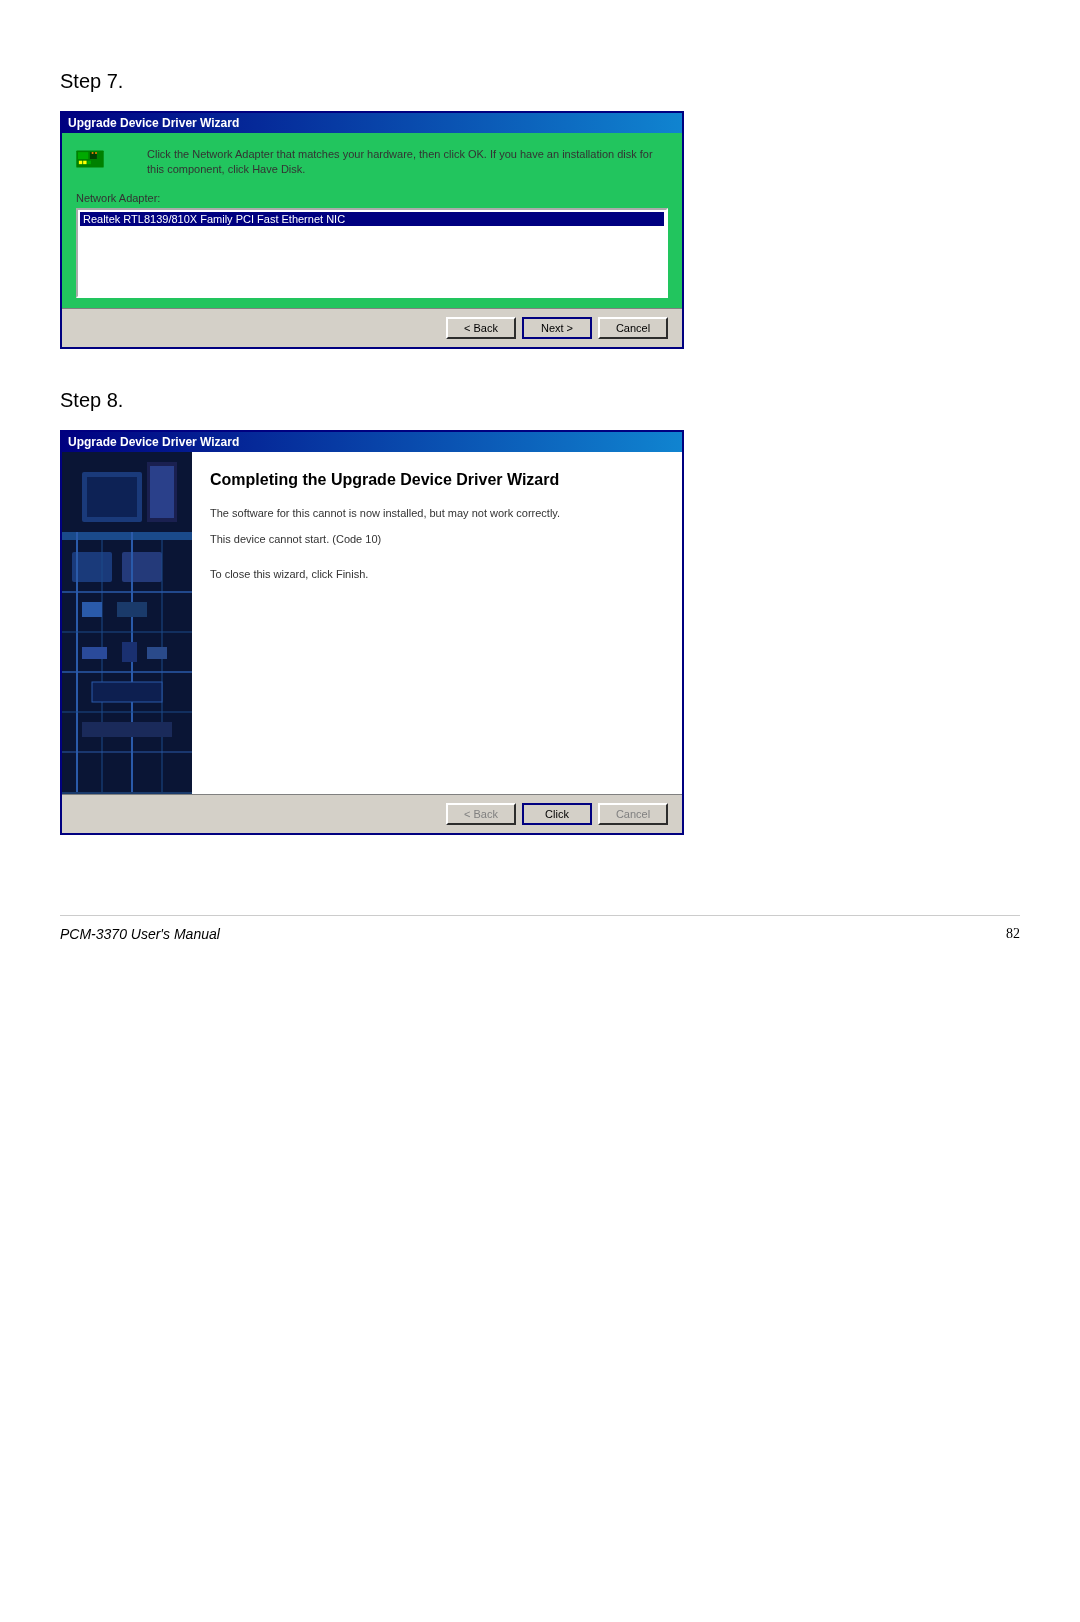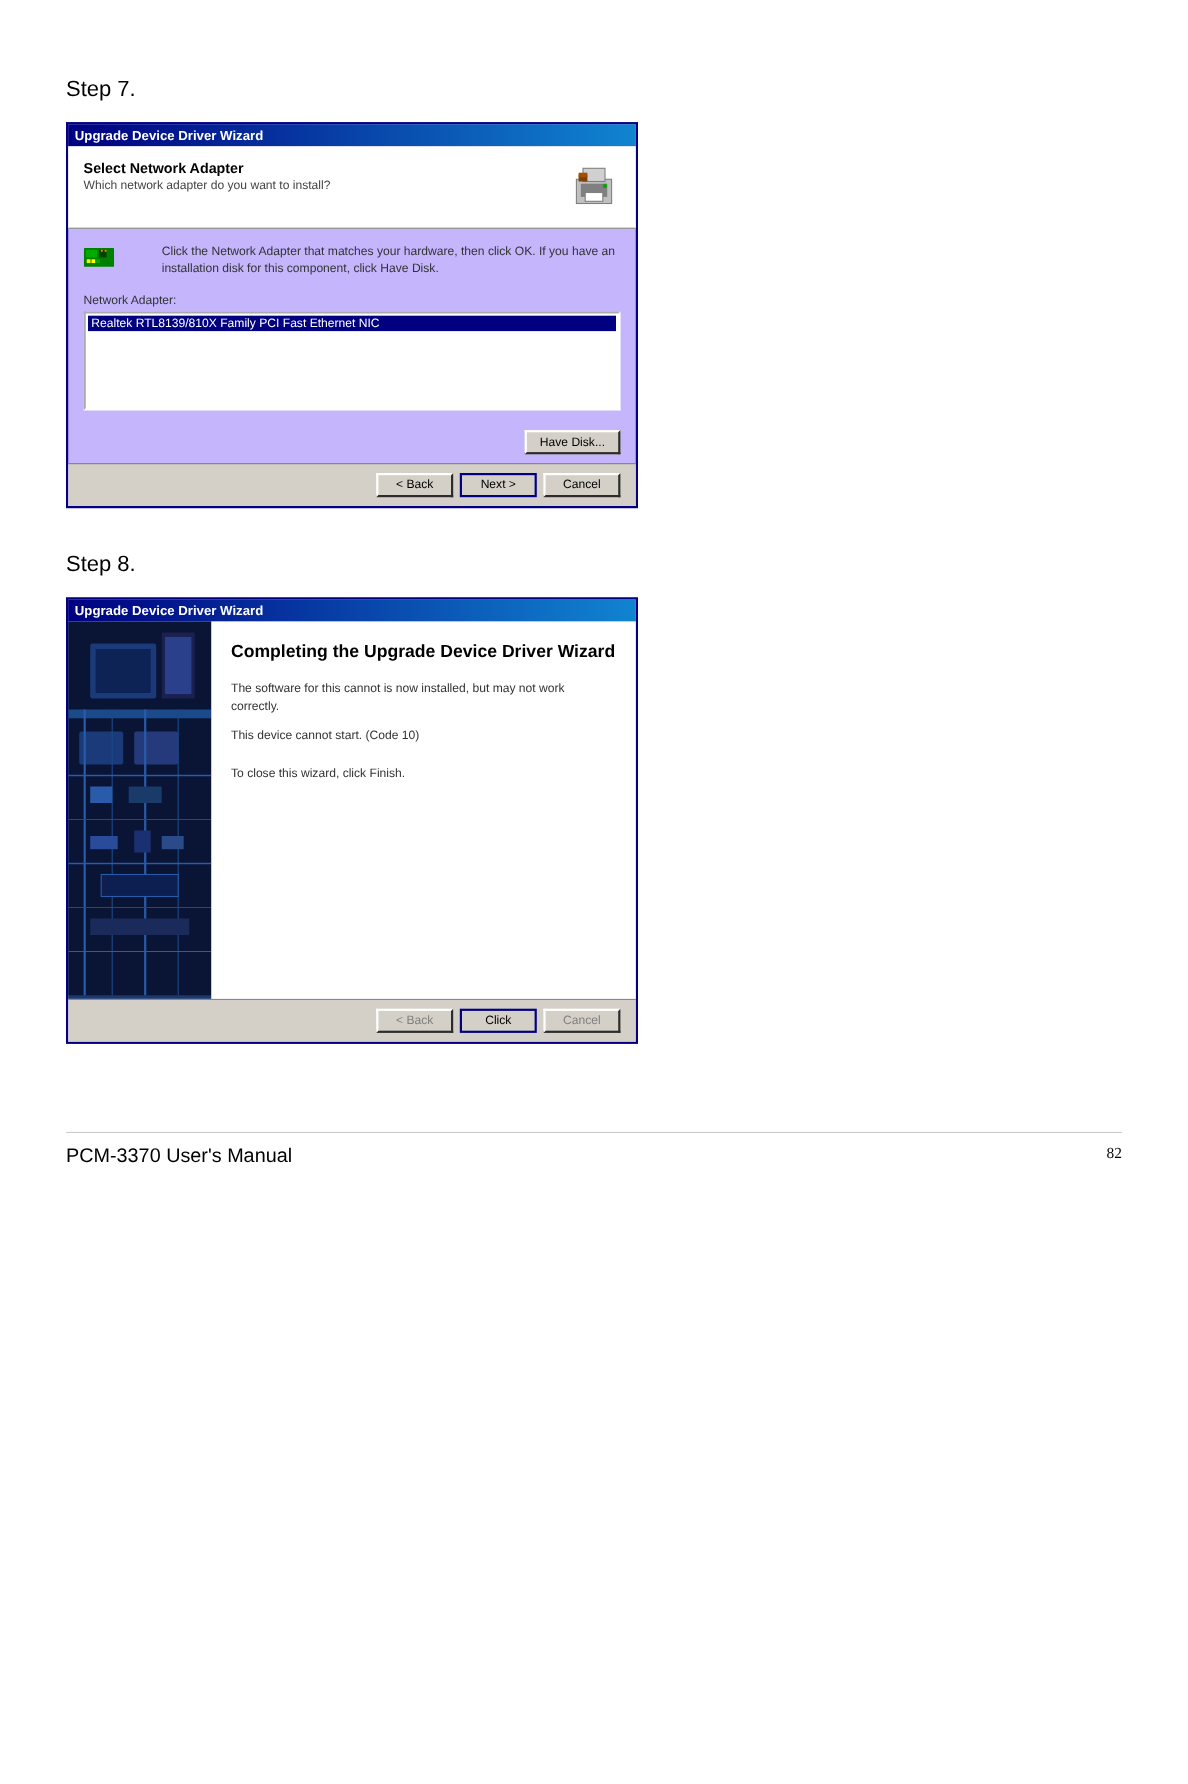--- a/index.html
+++ b/index.html
@@ -16,22 +16,22 @@
       font-size: 20px;
       font-weight: normal;
       margin-bottom: 18px;
       margin-top: 30px;
       font-family: Arial, Helvetica, sans-serif;
     }
 
     
     .wizard-dialog {
       border: 2px solid #000080;
-      background: #c4b5fd;
-      width: 520px;
+      background: #22c55e;
+      width: 624px;
       margin-bottom: 40px;
       font-family: 'Tahoma', Arial, sans-serif;
       font-size: 11px;
     }
 
     .wizard-titlebar {
       background: linear-gradient(to right, #000080, #1084d0);
       color: white;
       font-size: 12px;
       font-weight: bold;
@@ -207,21 +207,22 @@
     .page-footer {
       display: flex;
       justify-content: space-between;
       align-items: center;
       margin-top: 80px;
       border-top: 1px solid #ccc;
       padding-top: 10px;
     }
 
     .footer-manual {
-      font-size: 18px;
+      font-style: italic;
+      font-size: 14px;
     }
 
     .footer-page {
       font-size: 14px;
       font-family: Liberation Serif, serif;
     }
 
     
     .nic-icon {
       width: 28px;
@@ -241,36 +242,20 @@
 <body>
 
 <div class="step-label">Step 7.</div>
 
 <div class="wizard-dialog">
 
   <div class="wizard-titlebar">
     <span>Upgrade Device Driver Wizard</span>
   </div>
 
-  <div class="step7-header">
-    <div class="step7-header-text">
-      <h2>Select Network Adapter</h2>
-      <p>Which network adapter do you want to install?</p>
-    </div>
-
-    <svg class="device-icon-svg" viewBox="0 0 48 48">
-      <rect x="8" y="18" width="32" height="22" fill="#c0c0c0" stroke="#808080" stroke-width="1"></rect>
-      <rect x="12" y="22" width="24" height="12" fill="#808080"></rect>
-      <rect x="14" y="8" width="20" height="12" fill="#d0d0d0" stroke="#808080" stroke-width="1"></rect>
-      <rect x="16" y="30" width="16" height="8" fill="white" stroke="#808080" stroke-width="1"></rect>
-      <circle cx="34" cy="24" r="2" fill="#00aa00"></circle>
-      <rect x="10" y="14" width="8" height="6" fill="#804000"></rect>
-      <rect x="10" y="12" width="8" height="4" fill="#a05000"></rect>
-    </svg>
-  </div>
 
   <div class="step7-content">
     <div class="step7-info-row">
 
       <svg class="nic-icon" width="32" height="28" viewBox="0 0 32 28">
         <rect x="0" y="4" width="32" height="20" fill="#008000" rx="1"></rect>
         <rect x="2" y="6" width="12" height="8" fill="#00aa00"></rect>
         <rect x="16" y="6" width="8" height="8" fill="#004000"></rect>
         <rect x="3" y="16" width="4" height="4" fill="#ffff00"></rect>
         <rect x="8" y="16" width="4" height="4" fill="#ffff00"></rect>
@@ -280,23 +265,20 @@
       </svg>
       <span class="info-text">Click the Network Adapter that matches your hardware, then click OK. If you have an installation disk for this component, click Have Disk.</span>
     </div>
 
     <div class="network-adapter-label">Network Adapter:</div>
     <div class="adapter-listbox">
       <div class="adapter-item-selected">Realtek RTL8139/810X Family PCI Fast Ethernet NIC</div>
     </div>
   </div>
 
-  <div class="have-disk-row">
-    <button class="win-button">Have Disk...</button>
-  </div>
 
   <div class="dialog-footer">
     <button class="win-button">&lt; Back</button>
     <button class="win-button win-button-default">Next &gt;</button>
     <button class="win-button">Cancel</button>
   </div>
 </div>
 
 <div class="step-label">Step 8.</div>
 

